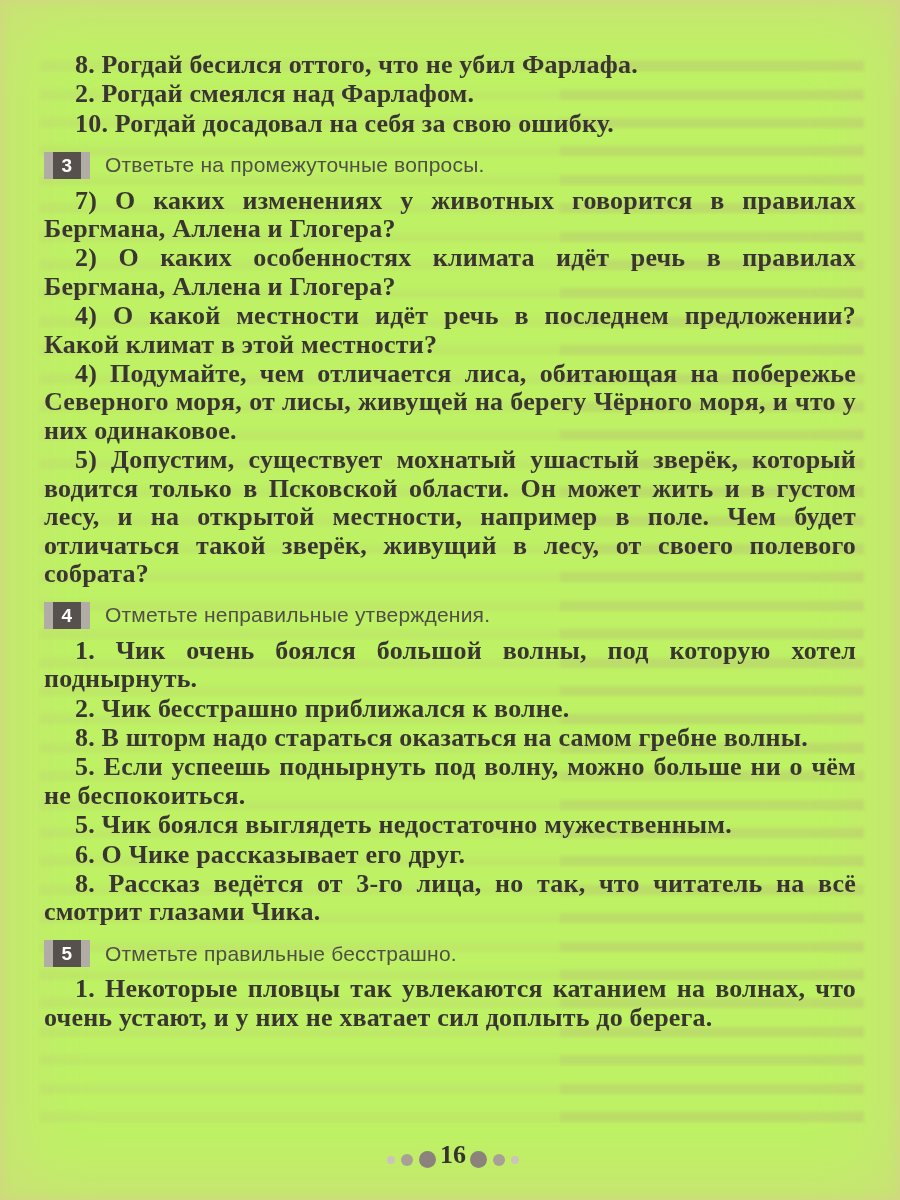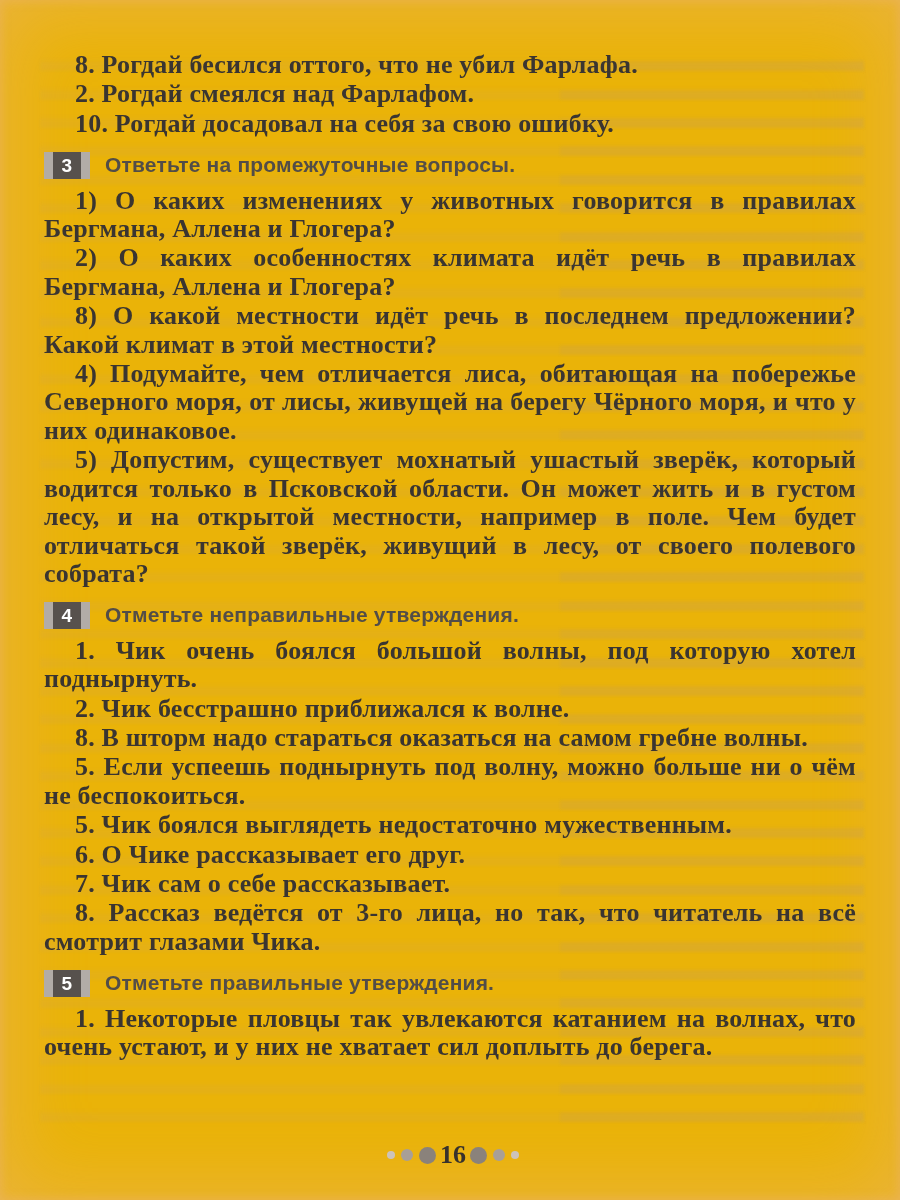--- a/index.html
+++ b/index.html
@@ -3,21 +3,21 @@
 <meta charset="utf-8">
 <style>
   html,body{margin:0;padding:0;}
   body{
     width:900px;height:1200px;overflow:hidden;
     background:#efe4dd;
     font-family:"Liberation Serif", serif;
   }
   .page{
     position:relative;width:900px;height:1200px;
-    background:#eab308;
+    background:#bef264;
     box-shadow: inset 0 0 70px 14px rgba(236,181,170,0.30),
                 inset 0 0 10px 2px rgba(236,181,170,0.25);
   }
   
   .ghost{
     position:absolute;left:40px;right:36px;top:46px;bottom:78px;
     background:
       repeating-linear-gradient(0deg,
         rgba(186,158,130,0.10) 0 9px,
         rgba(186,158,130,0.03) 9px 13px,
@@ -52,26 +52,26 @@
       #57514d 9px calc(100% - 9px),
       #b2aca7 calc(100% - 9px) 100%);
   }
   .badge-num{
     font-family:"Liberation Sans", sans-serif;
     font-size:19px;font-weight:700;color:#ffffff;line-height:1;
     transform:translateY(-0.5px);
   }
   .sec-title{
     font-family:"Liberation Sans", sans-serif;
-    font-size:21px;font-weight:700;color:#524d48;
+    font-size:21px;font-weight:400;color:#524d48;
     letter-spacing:0.2px;
   }
   .footer{
     position:absolute;left:6px;right:0;top:1142px;
-    display:flex;align-items:center;justify-content:center;gap:4px;
+    display:flex;align-items:flex-end;justify-content:center;gap:4px;
   }
   .dots{display:flex;align-items:center;gap:6px;}
   .dot{border-radius:50%;display:block;}
   .dot.s{width:8px;height:8px;background:#ccc3bb;}
   .dot.m{width:12px;height:12px;background:#a89f97;}
   .dot.l{width:17px;height:17px;background:#8a827b;}
   .pagenum{
     font-family:"Liberation Serif", serif;
     font-size:26px;font-weight:600;color:#37322d;line-height:1;
   }
@@ -90,47 +90,46 @@
     <p class="para">2. Рогдай смеялся над Фарлафом.</p>
     <p class="para">10. Рогдай досадовал на себя за свою ошибку.</p>
 
     <div class="sec">
       <span class="badge">
         <span class="badge-num">3</span>
       </span>
       <span class="sec-title">Ответьте на промежуточные вопросы.</span>
     </div>
 
-    <p class="para">1) О каких изменениях у животных говорится в правилах Бергмана, Аллена и Глогера?</p>
+    <p class="para">7) О каких изменениях у животных говорится в правилах Бергмана, Аллена и Глогера?</p>
     <p class="para">2) О каких особенностях климата идёт речь в правилах Бергмана, Аллена и Глогера?</p>
-    <p class="para">8) О какой местности идёт речь в последнем предложении? Какой климат в этой местности?</p>
+    <p class="para">4) О какой местности идёт речь в последнем предложении? Какой климат в этой местности?</p>
     <p class="para">4) Подумайте, чем отличается лиса, обитающая на побережье Северного моря, от лисы, живущей на берегу Чёрного моря, и что у них одинаковое.</p>
     <p class="para">5) Допустим, существует мохнатый ушастый зверёк, который водится только в Псковской области. Он может жить и в густом лесу, и на открытой местности, например в поле. Чем будет отличаться такой зверёк, живущий в лесу, от своего полевого собрата?</p>
 
     <div class="sec">
       <span class="badge">
         <span class="badge-num">4</span>
       </span>
       <span class="sec-title">Отметьте неправильные утверждения.</span>
     </div>
 
     <p class="para">1. Чик очень боялся большой волны, под которую хотел поднырнуть.</p>
     <p class="para">2. Чик бесстрашно приближался к волне.</p>
     <p class="para">8. В шторм надо стараться оказаться на самом гребне волны.</p>
     <p class="para">5. Если успеешь поднырнуть под волну, можно больше ни о чём не беспокоиться.</p>
     <p class="para">5. Чик боялся выглядеть недостаточно мужественным.</p>
     <p class="para">6. О Чике рассказывает его друг.</p>
-    <p class="para">7. Чик сам о себе рассказывает.</p>
     <p class="para">8. Рассказ ведётся от 3-го лица, но так, что читатель на всё смотрит глазами Чика.</p>
 
     <div class="sec">
       <span class="badge">
         <span class="badge-num">5</span>
       </span>
-      <span class="sec-title">Отметьте правильные утверждения.</span>
+      <span class="sec-title">Отметьте правильные бесстрашно.</span>
     </div>
 
     <p class="para">1. Некоторые пловцы так увлекаются катанием на волнах, что очень устают, и у них не хватает сил доплыть до берега.</p>
 
   </div>
 
   <div class="footer">
     <span class="dots">
       <i class="dot s"></i>
       <i class="dot m"></i>

